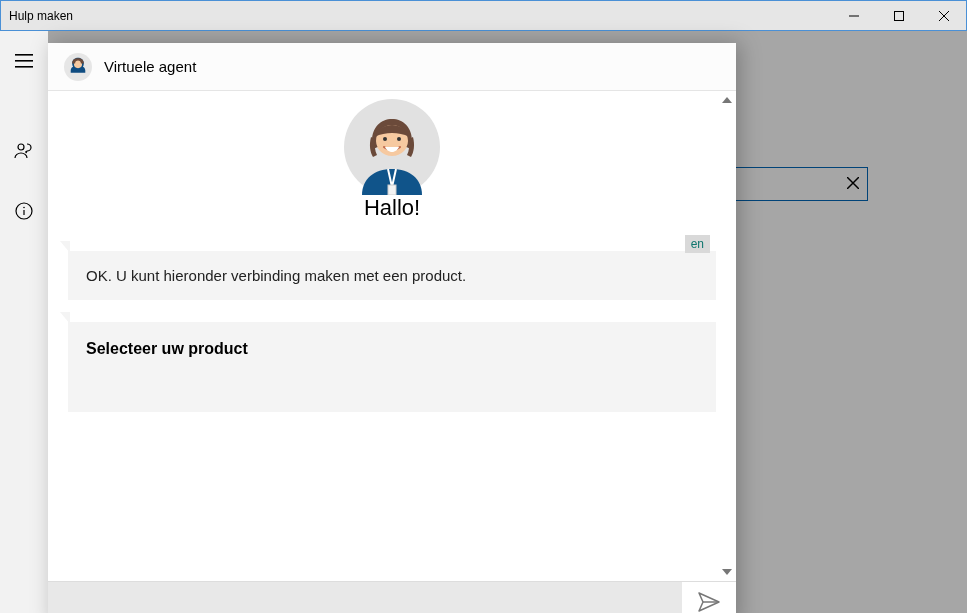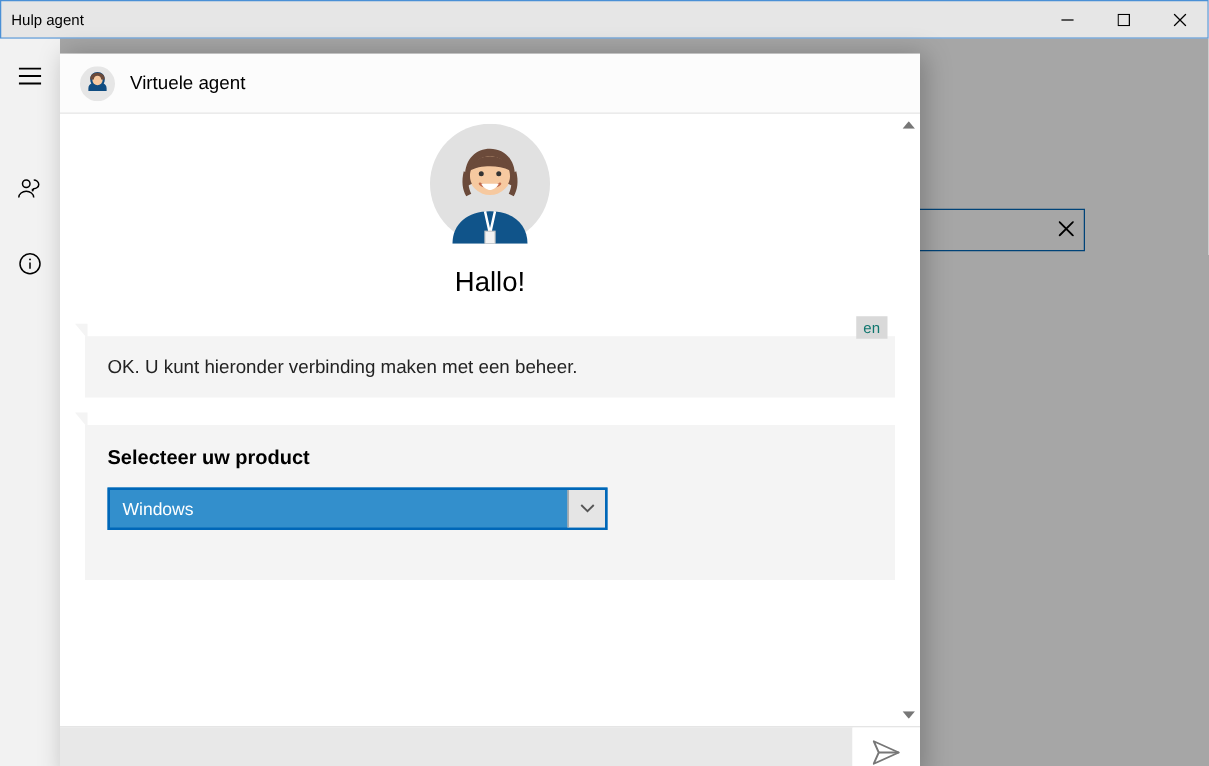--- a/index.html
+++ b/index.html
@@ -148,21 +148,20 @@
 
   .avatar-block {
     display: flex;
     flex-direction: column;
     align-items: center;
     margin-top: 0px;
     margin-bottom: 30px;
   }
   .greeting {
     font-size: 22px;
-    margin-top: 18px;
     color: #000;
   }
 
   .msg-bubble {
     position: relative;
     background: #f4f4f4;
     padding: 16px 18px;
     margin-bottom: 22px;
     font-size: 15px;
     color: #222;
@@ -191,21 +190,21 @@
     padding: 18px 18px 22px 18px;
     position: relative;
   }
   .product-block .msg-tail {
     left: -8px; top: -10px;
     border-color: transparent #f4f4f4 transparent transparent;
   }
   .product-heading {
     font-weight: 600;
     font-size: 16px;
-    margin-bottom: 14px;
+    margin-bottom: 32px;
   }
   .dropdown {
     width: 400px;
     height: 34px;
     border: 2px solid #0067b8;
     display: flex;
     align-items: center;
     justify-content: space-between;
     padding: 0 10px 0 10px;
     background: #338fcc;
@@ -251,21 +250,21 @@
   }
 
   
   .avatar-large { width: 96px; height: 96px; }
   .avatar-small { width: 28px; height: 28px; }
 </style>
 </head>
 <body>
 
 <div class="titlebar">
-  <span class="titlebar-title">Hulp agent</span>
+  <span class="titlebar-title">Hulp maken</span>
   <div class="win-controls">
     <div class="win-btn">
       <svg width="10" height="10" viewBox="0 0 10 10">
           <rect x="0" y="4.5" width="10" height="1" fill="#000"></rect>
         </svg>
     </div>
     <div class="win-btn">
       <svg width="10" height="10" viewBox="0 0 10 10">
           <rect x="0.5" y="0.5" width="9" height="9" fill="none" stroke="#000" stroke-width="1"></rect>
         </svg>
@@ -374,34 +373,26 @@
               <path d="M40 48c3 3 13 3 16 0" fill="none" stroke="#c0694b" stroke-width="2" stroke-linecap="round"></path>
               <path d="M41 48h14c-1 3-5 5-7 5s-6-2-7-5z" fill="#fff"></path>
             </svg>
           </span>
           <div class="greeting">Hallo!</div>
         </div>
 
         <div class="msg-bubble">
           <div class="msg-tail"></div>
           <div class="lang-chip">en</div>
-          <span>OK. U kunt hieronder verbinding maken met een beheer.</span>
+          <span>OK. U kunt hieronder verbinding maken met een product.</span>
         </div>
 
         <div class="product-block">
           <div class="msg-tail"></div>
           <div class="product-heading">Selecteer uw product</div>
-          <div class="dropdown">
-            <span class="dropdown-value">Windows</span>
-            <span class="dropdown-chevron">
-              <svg width="12" height="8" viewBox="0 0 12 8">
-                  <path d="M1 1 L6 6 L11 1" fill="none" stroke="#555" stroke-width="1.5"></path>
-                </svg>
-            </span>
-          </div>
         </div>
 
       </div>
     </div>
 
     <div class="input-row">
       <input class="chat-input" type="text" placeholder="" style="">
       <div class="send-btn">
         <span>
           <svg width="22" height="20" viewBox="0 0 22 20" fill="none" stroke="#777" stroke-width="1.5" stroke-linejoin="round">

